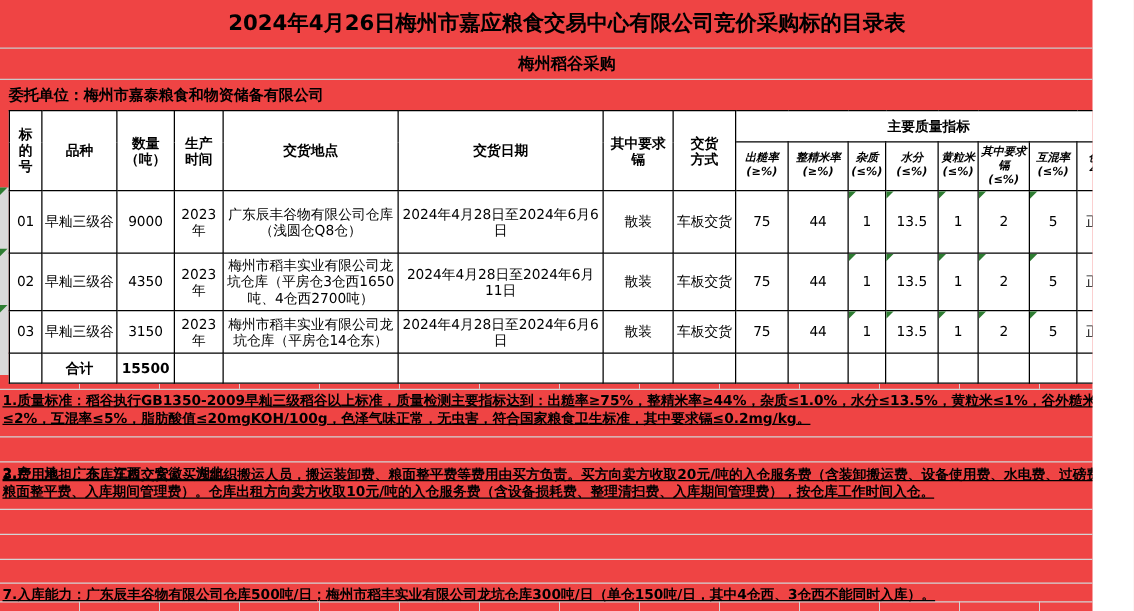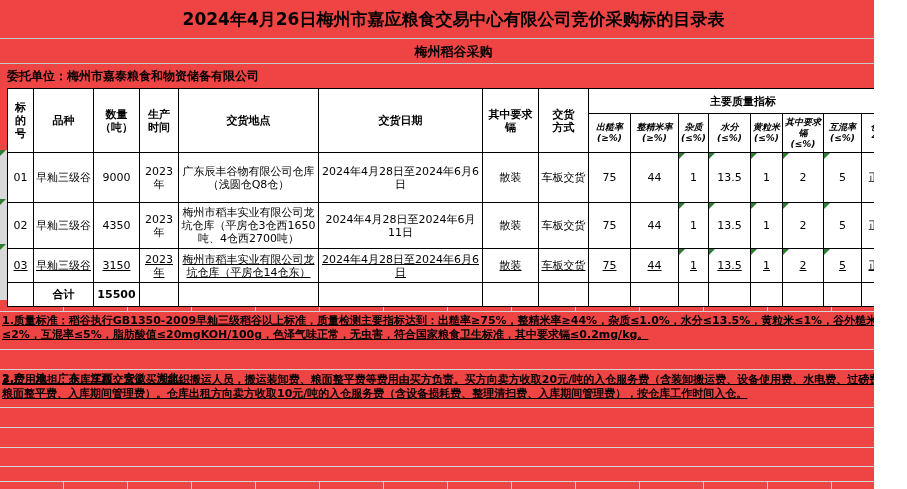--- a/index.html
+++ b/index.html
@@ -21,21 +21,21 @@
   table.grid{position:absolute;top:88px;left:7px;border-collapse:collapse;table-layout:fixed;
          width:890px;background:#fff;}
   table.grid th,table.grid td{border:1px solid #000;padding:1px 2px;text-align:center;
          vertical-align:middle;font-size:11px;line-height:13px;overflow:hidden;position:relative;}
   table.grid th{font-weight:bold;}
   table.grid th.sub{font-size:9px;line-height:11px;}
   tr.hdr-group th{height:22px;}
   tr.hdr-sub th{height:36px;font-style:italic;}
   tr.r1 td{height:47px;}
   tr.r2 td{height:43px;}
-  tr.r3 td{height:31px;text-decoration:underline;}
+  tr.r3 td{height:31px;}
   tr.rt td{height:21px;font-weight:bold;}
   td.num{font-size:11px;}
   .tri{position:absolute;top:0;left:0;width:0;height:0;
        border-top:6px solid #2e7d32;border-right:6px solid transparent;}
   
   .note{position:absolute;left:2px;width:899px;font-size:11px;font-weight:bold;
         line-height:14px;text-align:left;text-decoration:underline;}
   
   .hline{position:absolute;left:0;width:907px;height:1px;background:#d4d4d4;}
   .vline{position:absolute;top:0;width:1px;height:489px;background:#d9d9d9;}
@@ -219,14 +219,15 @@
         <td></td>
         <td></td>
         <td></td>
       </tr>
     </tbody>
   </table>
 
   <div class="note" style="top:314px;">1.质量标准：稻谷执行GB1350-2009早籼三级稻谷以上标准，质量检测主要指标达到：出糙率≥75%，整精米率≥44%，杂质≤1.0%，水分≤13.5%，黄粒米≤1%，谷外糙米≤2%，互混率≤5%，脂肪酸值≤20mgKOH/100g，色泽气味正常，无虫害，符合国家粮食卫生标准，其中要求镉≤0.2mg/kg。</div>
   <div class="note" style="top:352px;margin-top:20px;">2.产　地：广东、江西、安徽、湖北。</div>
   <div class="note" style="top:373px;">3.费用承担：仓库车板交货。买方组织搬运人员，搬运装卸费、粮面整平费等费用由买方负责。买方向卖方收取20元/吨的入仓服务费（含装卸搬运费、设备使用费、水电费、过磅费、粮面整平费、入库期间管理费）。仓库出租方向卖方收取10元/吨的入仓服务费（含设备损耗费、整理清扫费、入库期间管理费），按仓库工作时间入仓。</div>
+  <div class="note" style="top:469px;">7.入库能力：广东辰丰谷物有限公司仓库500吨/日；梅州市稻丰实业有限公司龙坑仓库300吨/日（单仓150吨/日，其中4仓西、3仓西不能同时入库）。</div>
 
 </div>
 
 </body></html>

